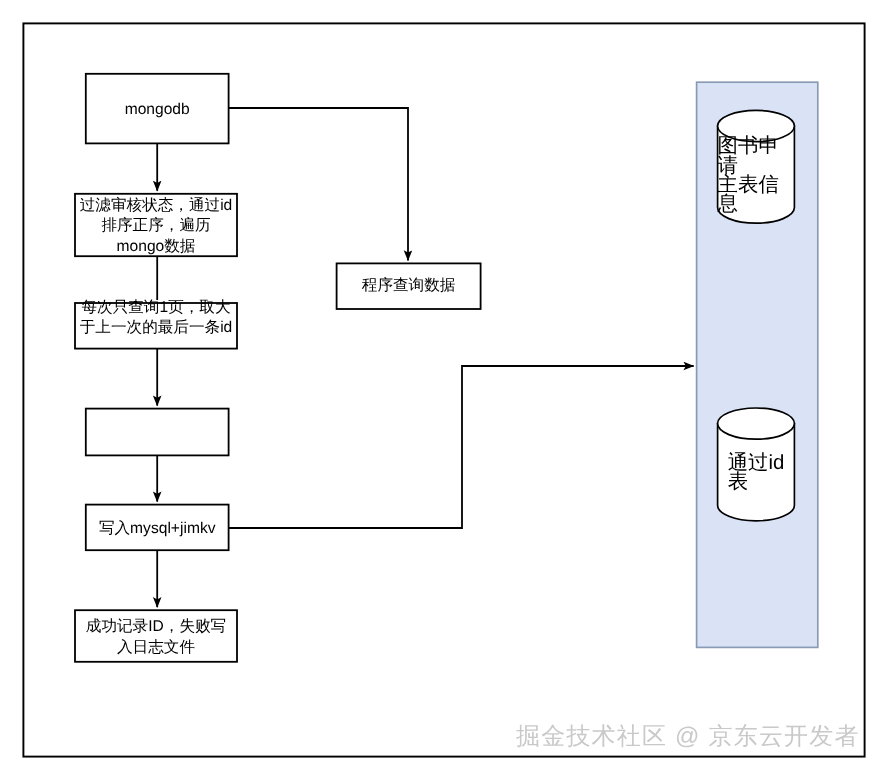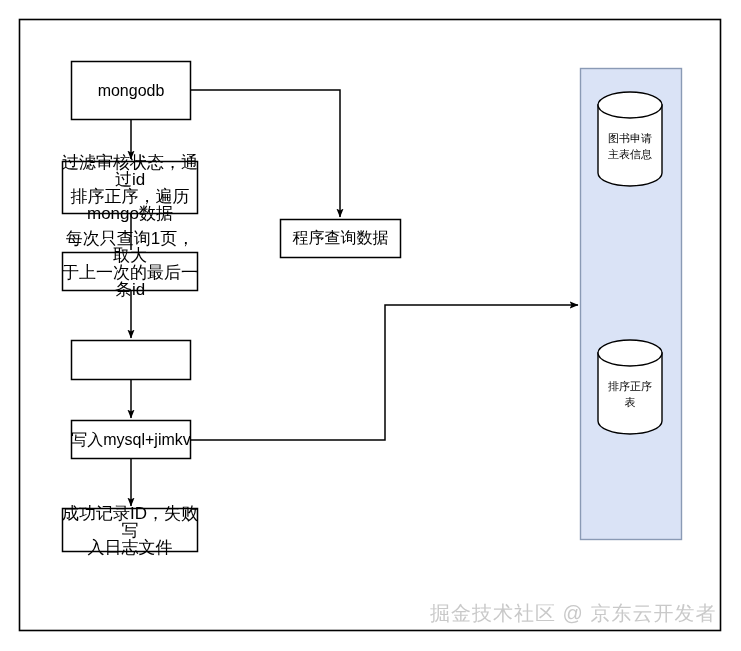--- a/index.html
+++ b/index.html
@@ -25,37 +25,37 @@
     width: 741px;
     height: 651px;
   }
   .node-label {
     position: absolute;
     display: flex;
     align-items: center;
     justify-content: center;
     text-align: center;
     color: #000000;
-    font-size: 16px;
+    font-size: 13px;
     line-height: 16px;
     white-space: pre-line;
     pointer-events: none;
   }
   .node-label.small {
-    font-size: 17px;
+    font-size: 13px;
     line-height: 17px;
   }
   .cyl-label {
     position: absolute;
     display: flex;
     align-items: center;
     justify-content: center;
-    text-align: center;
+    text-align: left;
     color: #000000;
-    font-size: 11px;
+    font-size: 17px;
     line-height: 16px;
     white-space: pre-line;
   }
   .watermark {
     position: absolute;
     color: #c9c9c9;
     font-size: 20px;
     letter-spacing: 1px;
     white-space: nowrap;
     user-select: none;
@@ -129,18 +129,18 @@
   <div class="node-label small" style="left:62px; top:508px; width:136px; height:44px;">成功记录ID，失败写
 入日志文件</div>
 
   <div class="node-label" style="left:71px; top:420px; width:120px; height:39px;">写入mysql+jimkv</div>
 
   <div class="node-label" style="left:280px; top:219px; width:121px; height:37px;">程序查询数据</div>
 
   <div class="cyl-label" style="left:598px; top:122px; width:64px; height:48px;">图书申请
 主表信息</div>
 
-  <div class="cyl-label" style="left:598px; top:370px; width:64px; height:48px;">排序正序
+  <div class="cyl-label" style="left:598px; top:370px; width:64px; height:48px;">通过id
 表</div>
 
   <div class="watermark" style="left:430px; top:600px;">掘金技术社区 @ 京东云开发者</div>
 
 </div>
 
 </body></html>

